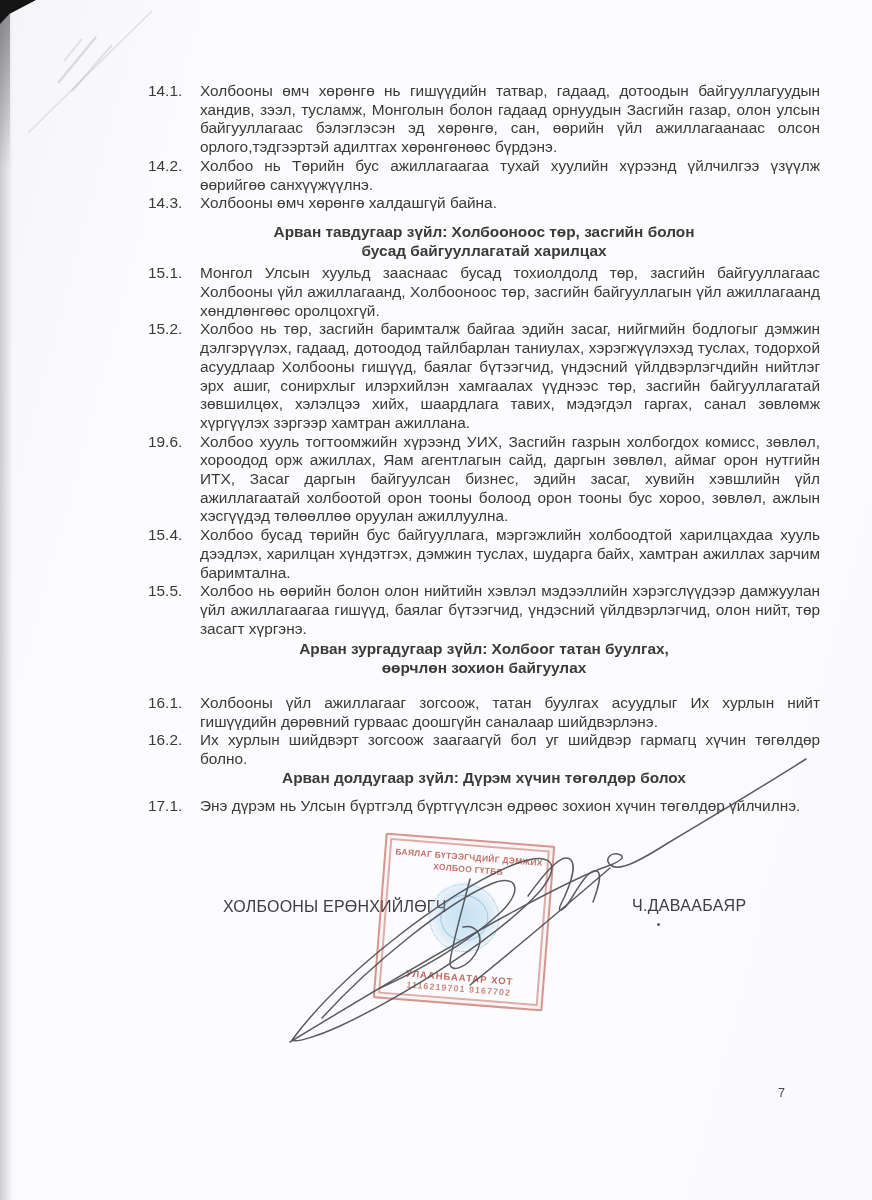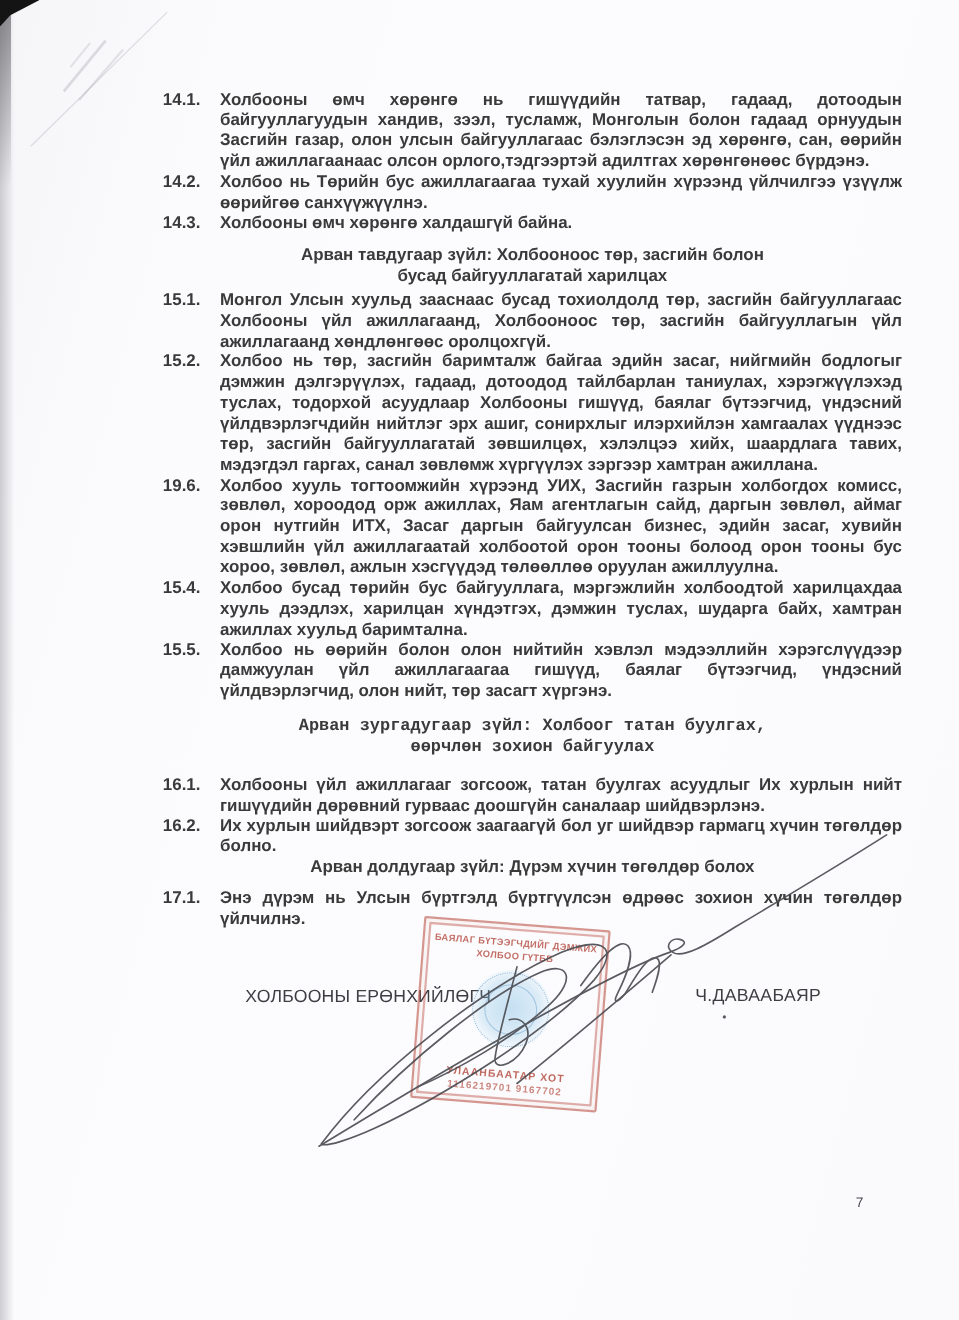--- a/index.html
+++ b/index.html
@@ -13,26 +13,26 @@
     background:linear-gradient(to right, rgba(150,150,158,0.45), rgba(150,150,158,0)); }
   .edge-left-top { position:absolute; left:0; top:0; width:10px; height:170px;
     background:linear-gradient(to bottom, rgba(70,70,76,0.6), rgba(70,70,76,0)); }
   .corner-wedge { position:absolute; left:0; top:0; width:36px; height:24px; background:#141414;
     clip-path:polygon(0 0, 100% 0, 26% 58%, 0 100%); }
   .crease { position:absolute; left:20px; top:5px; pointer-events:none; }
 
   
   .content { position:absolute; left:148px; top:82px; width:672px;
     font-size:15.4px; line-height:18.7px; }
-  .item { display:flex;font-weight:bold; }
+  .item { display:flex; }
   .item .num { flex:0 0 52px; }
   .item .txt { flex:1 1 auto; text-align:justify; }
   .heading { text-align:center; font-weight:bold; }
   .h15 { margin-top:10px; margin-bottom:4px; }
-  .h16 { margin-top:13px;  margin-bottom:16px;font-family:Liberation Mono, monospace; }
+  .h16 { margin-top:2px;  margin-bottom:16px; }
   .h17 { margin-top:0;  margin-bottom:10px; }
 
   
   .sig-title { position:absolute; left:223px; top:898px; font-size:16px; color:#3d3d42; letter-spacing:0.2px; z-index:1; }
   .sig-name  { position:absolute; left:632px; top:897px; font-size:16px; color:#3d3d42; letter-spacing:0.3px; z-index:1; }
   .sig-dot   { position:absolute; left:657px; top:923px; width:3px; height:3px; background:#5a5a60; border-radius:50%; z-index:1; }
 
   
   .stamp { position:absolute; left:379px; top:839px; width:166px; height:162px;
     transform:rotate(4.5deg); border:2px solid rgba(183,72,60,0.6); border-radius:2px;
@@ -97,21 +97,21 @@
       <div class="item">
         <span class="num">15.2.</span>
         <span class="txt">Холбоо нь төр, засгийн баримталж байгаа эдийн засаг, нийгмийн бодлогыг дэмжин дэлгэрүүлэх, гадаад, дотоодод тайлбарлан таниулах, хэрэгжүүлэхэд туслах, тодорхой асуудлаар Холбооны гишүүд, баялаг бүтээгчид, үндэсний үйлдвэрлэгчдийн нийтлэг эрх ашиг, сонирхлыг илэрхийлэн хамгаалах үүднээс төр, засгийн байгууллагатай зөвшилцөх, хэлэлцээ хийх, шаардлага тавих, мэдэгдэл гаргах, санал зөвлөмж хүргүүлэх зэргээр хамтран ажиллана.</span>
       </div>
       <div class="item">
         <span class="num">19.6.</span>
         <span class="txt">Холбоо хууль тогтоомжийн хүрээнд УИХ, Засгийн газрын холбогдох комисс, зөвлөл, хороодод орж ажиллах, Яам агентлагын сайд, даргын зөвлөл, аймаг орон нутгийн ИТХ, Засаг даргын байгуулсан бизнес, эдийн засаг, хувийн хэвшлийн үйл ажиллагаатай холбоотой орон тооны болоод орон тооны бус хороо, зөвлөл, ажлын хэсгүүдэд төлөөллөө оруулан ажиллуулна.</span>
       </div>
       <div class="item">
         <span class="num">15.4.</span>
-        <span class="txt">Холбоо бусад төрийн бус байгууллага, мэргэжлийн холбоодтой харилцахдаа хууль дээдлэх, харилцан хүндэтгэх, дэмжин туслах, шударга байх, хамтран ажиллах хуульд баримтална.</span>
+        <span class="txt">Холбоо бусад төрийн бус байгууллага, мэргэжлийн холбоодтой харилцахдаа хууль дээдлэх, харилцан хүндэтгэх, дэмжин туслах, шударга байх, хамтран ажиллах зарчим баримтална.</span>
       </div>
       <div class="item">
         <span class="num">15.5.</span>
         <span class="txt">Холбоо нь өөрийн болон олон нийтийн хэвлэл мэдээллийн хэрэгслүүдээр дамжуулан үйл ажиллагаагаа гишүүд, баялаг бүтээгчид, үндэсний үйлдвэрлэгчид, олон нийт, төр засагт хүргэнэ.</span>
       </div>
     </div>
 
     <div class="heading h16">
       <div>Арван зургадугаар зүйл: Холбоог татан буулгах,</div>
       <div>өөрчлөн зохион байгуулах</div>

